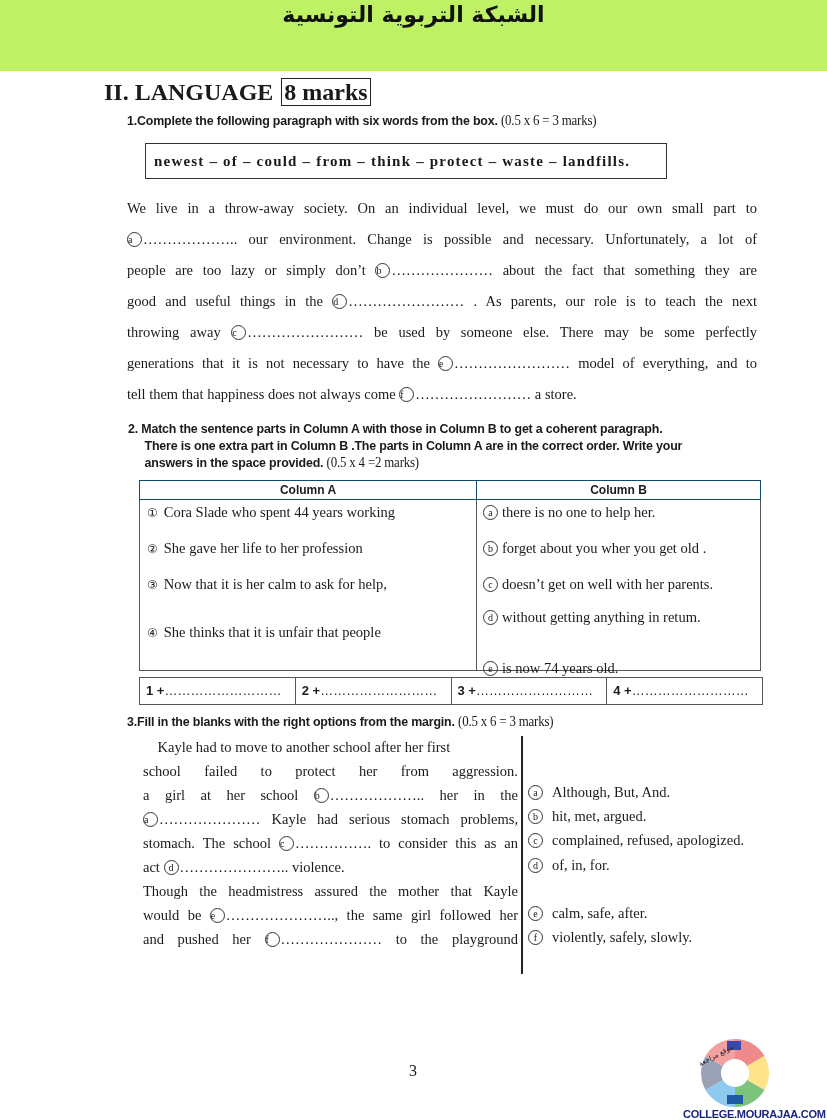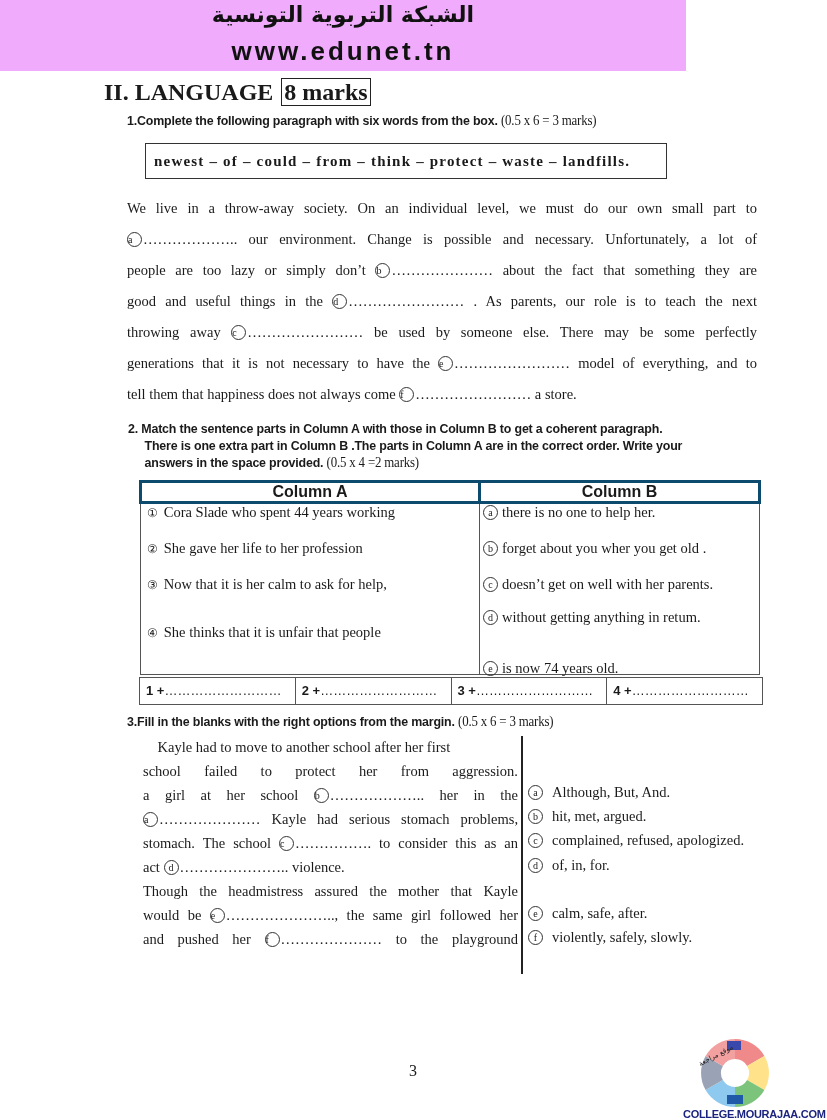--- a/index.html
+++ b/index.html
@@ -2,22 +2,22 @@
 <html><head>
 <meta charset="utf-8">
 <style>
   html, body { margin: 0; padding: 0; }
   body {
     width: 827px; height: 1120px; position: relative; overflow: hidden;
     background: #ffffff; color: #1a1a1a;
     font-family: "Liberation Serif", serif;
   }
   .banner {
-    position: absolute; left: 0; top: 0; width: 686px; height: 71px;
-    background: #f0abfc; text-align: center;
+    position: absolute; left: 0; top: 0; width: 827px; height: 71px;
+    background: #bef264; text-align: center;
   }
   .banner .ar {
     position: absolute; left: 0; right: 0; top: 2px;
     font-family: "DejaVu Sans", sans-serif; font-weight: bold;
     font-size: 22px; color: #111; direction: rtl;
   }
   .banner .url {
     position: absolute; left: 0; right: 0; top: 36px;
     font-family: "Liberation Sans", sans-serif; font-weight: bold;
     font-size: 26px; letter-spacing: 3px; color: #111;
@@ -54,22 +54,22 @@
     vertical-align: 1px; margin-right: 1px;
   }
   .q2-head { left: 128px; top: 420px; }
   .q2-head div { line-height: 17px; }
   .q2-head .indent { padding-left: 18px; }
   table.match {
     position: absolute; left: 139px; top: 480px; width: 622px;
     border-collapse: collapse; font-size: 14.5px;
   }
   table.match th {
-    font-family: "Liberation Sans", sans-serif; font-weight: bold; font-size: 16px;
-    height: 18px; border: 3px solid #0c4a6e; padding: 0;
+    font-family: "Liberation Sans", sans-serif; font-weight: bold; font-size: 12px;
+    height: 18px; border: 1px solid #0c4a6e; padding: 0;
   }
   table.match td {
     border-left: 1px solid #555; border-right: 1px solid #555; vertical-align: top;
     padding: 0 8px; height: 170px; border-bottom: 1px solid #555;
   }
   .colA-item, .colB-item { position: absolute; white-space: nowrap; }
   .ans-row {
     position: absolute; left: 139px; top: 677px; width: 624px; height: 28px;
     border: 1px solid #555; box-sizing: border-box; display: flex;
   }
@@ -94,21 +94,20 @@
     position: absolute; left: 0; bottom: 0; width: 130px; text-align: center;
     font-family: "Liberation Sans", sans-serif; font-weight: bold; font-size: 11px;
     color: #1a237e; letter-spacing: -0.3px;
   }
 </style>
 </head>
 <body>
 
 <div class="banner">
   <div class="ar">الشبكة التربوية التونسية</div>
-  <div class="url">www.edunet.tn</div>
 </div>
 
 <div class="abs sec-title">
   <span>II.  LANGUAGE</span>
   <span class="marks-box">8 marks</span>
 </div>
 
 <div class="abs q-head" style="left:127px; top:113px;">
   <span>1.Complete the following paragraph with six words from the box.</span>
   <span class="pts">(0.5 x 6 = 3 marks)</span>

